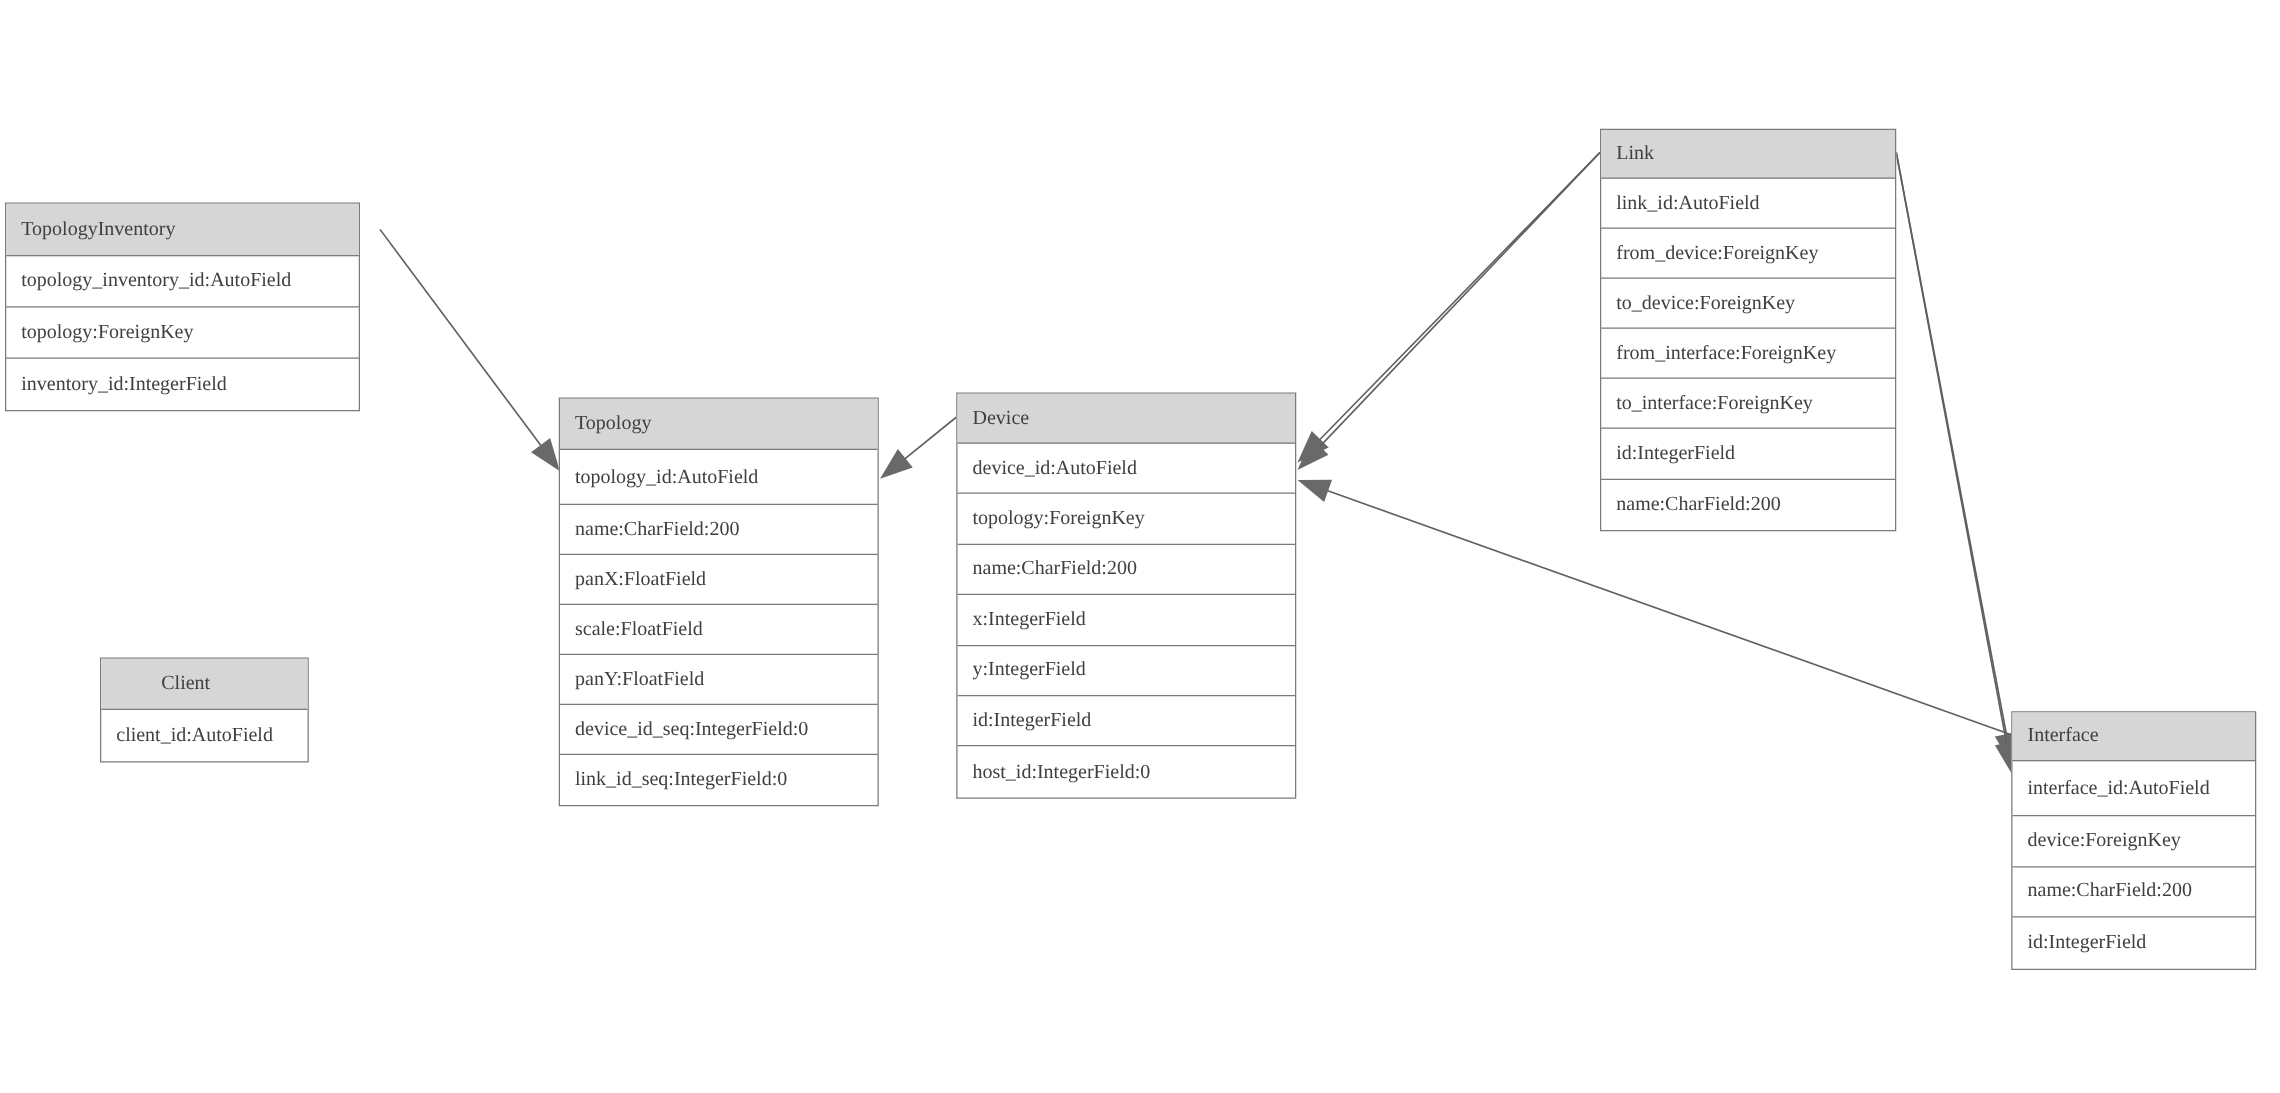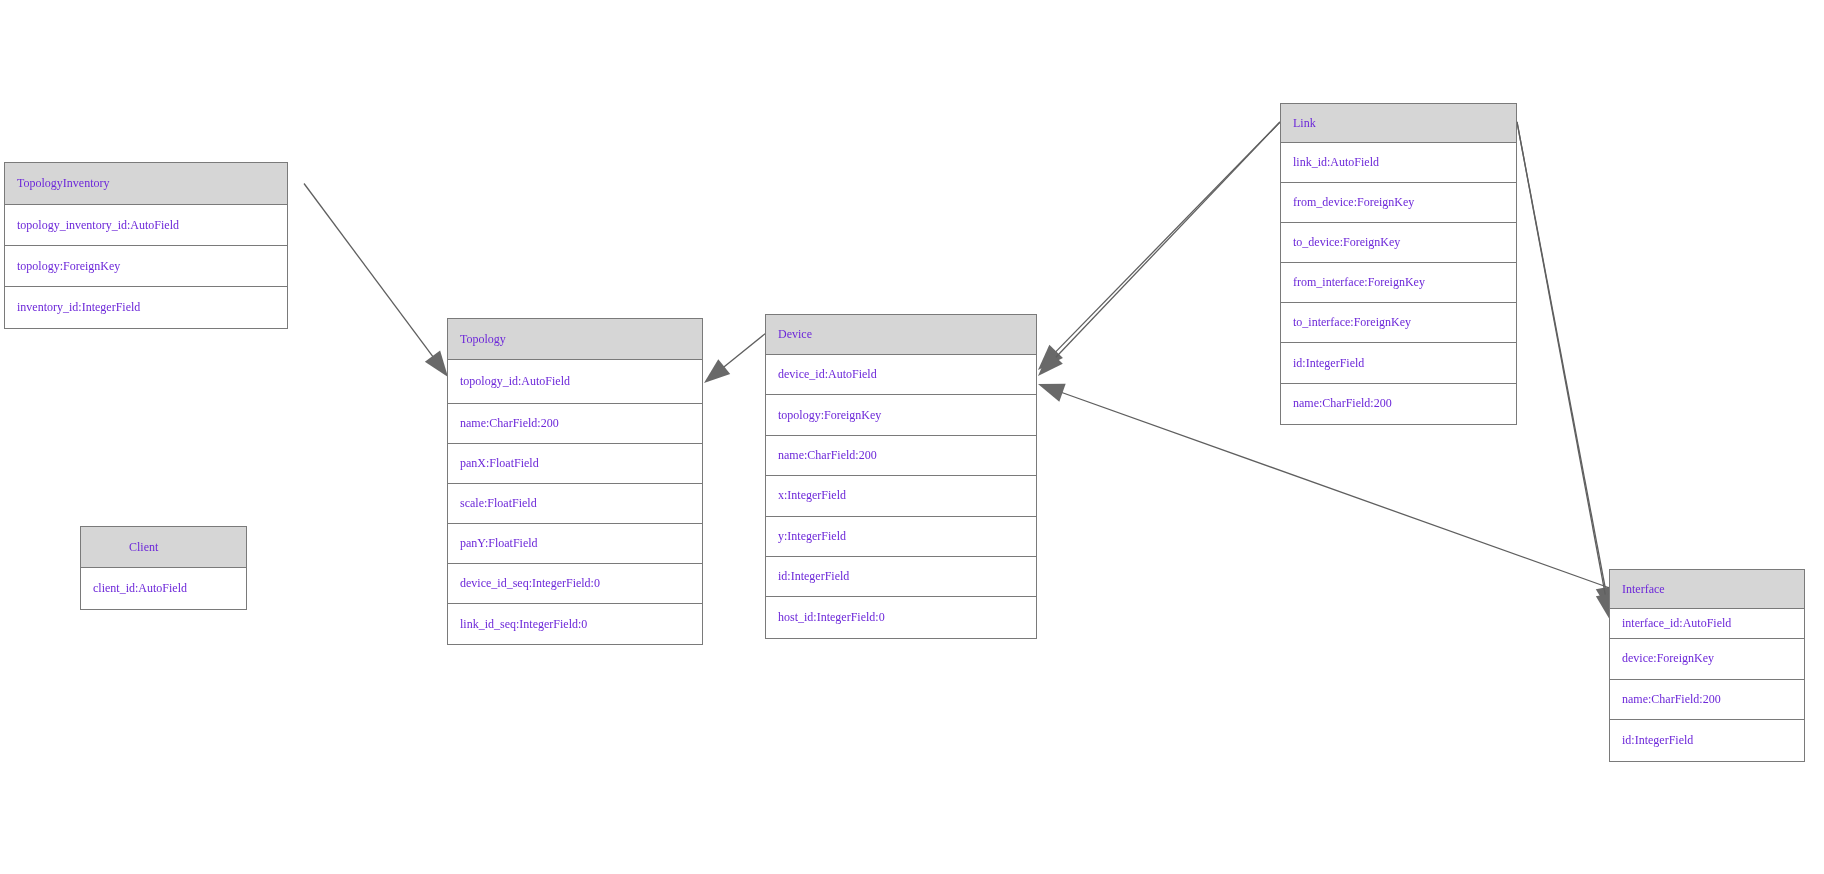--- a/index.html
+++ b/index.html
@@ -20,22 +20,22 @@
     left: 0;
     top: 0;
     width: 1824px;
     height: 874px;
   }
   .entity {
     position: absolute;
     box-sizing: border-box;
     border: 1px solid #7a7a7a;
     background: #ffffff;
-    color: #6d28d9;
-    font-size: 12px;
+    color: #404040;
+    font-size: 16px;
   }
   .entity-header {
     box-sizing: border-box;
     display: flex;
     align-items: center;
     padding-left: 12px;
     background: #d6d6d6;
     border-bottom: 1px solid #7a7a7a;
     white-space: nowrap;
     overflow: hidden;
@@ -109,18 +109,18 @@
       <div class="entity-row" style="height: 40.1px;">link_id:AutoField</div>
       <div class="entity-row" style="height: 40.1px;">from_device:ForeignKey</div>
       <div class="entity-row" style="height: 40.1px;">to_device:ForeignKey</div>
       <div class="entity-row" style="height: 40.1px;">from_interface:ForeignKey</div>
       <div class="entity-row" style="height: 40.1px;">to_interface:ForeignKey</div>
       <div class="entity-row" style="height: 40.1px;">id:IntegerField</div>
       <div class="entity-row" style="height: 40.1px;">name:CharField:200</div>
     </div>
     <div class="entity" style="left: 1609px; top: 569px; width: 196px;">
       <div class="entity-header" style="height: 39px;">Interface</div>
-      <div class="entity-row" style="height: 30px;">interface_id:AutoField</div>
+      <div class="entity-row" style="height: 44px;">interface_id:AutoField</div>
       <div class="entity-row" style="height: 40.5px;">device:ForeignKey</div>
       <div class="entity-row" style="height: 40.5px;">name:CharField:200</div>
       <div class="entity-row" style="height: 40.5px;">id:IntegerField</div>
     </div>
   </div>
 
 </body></html>

